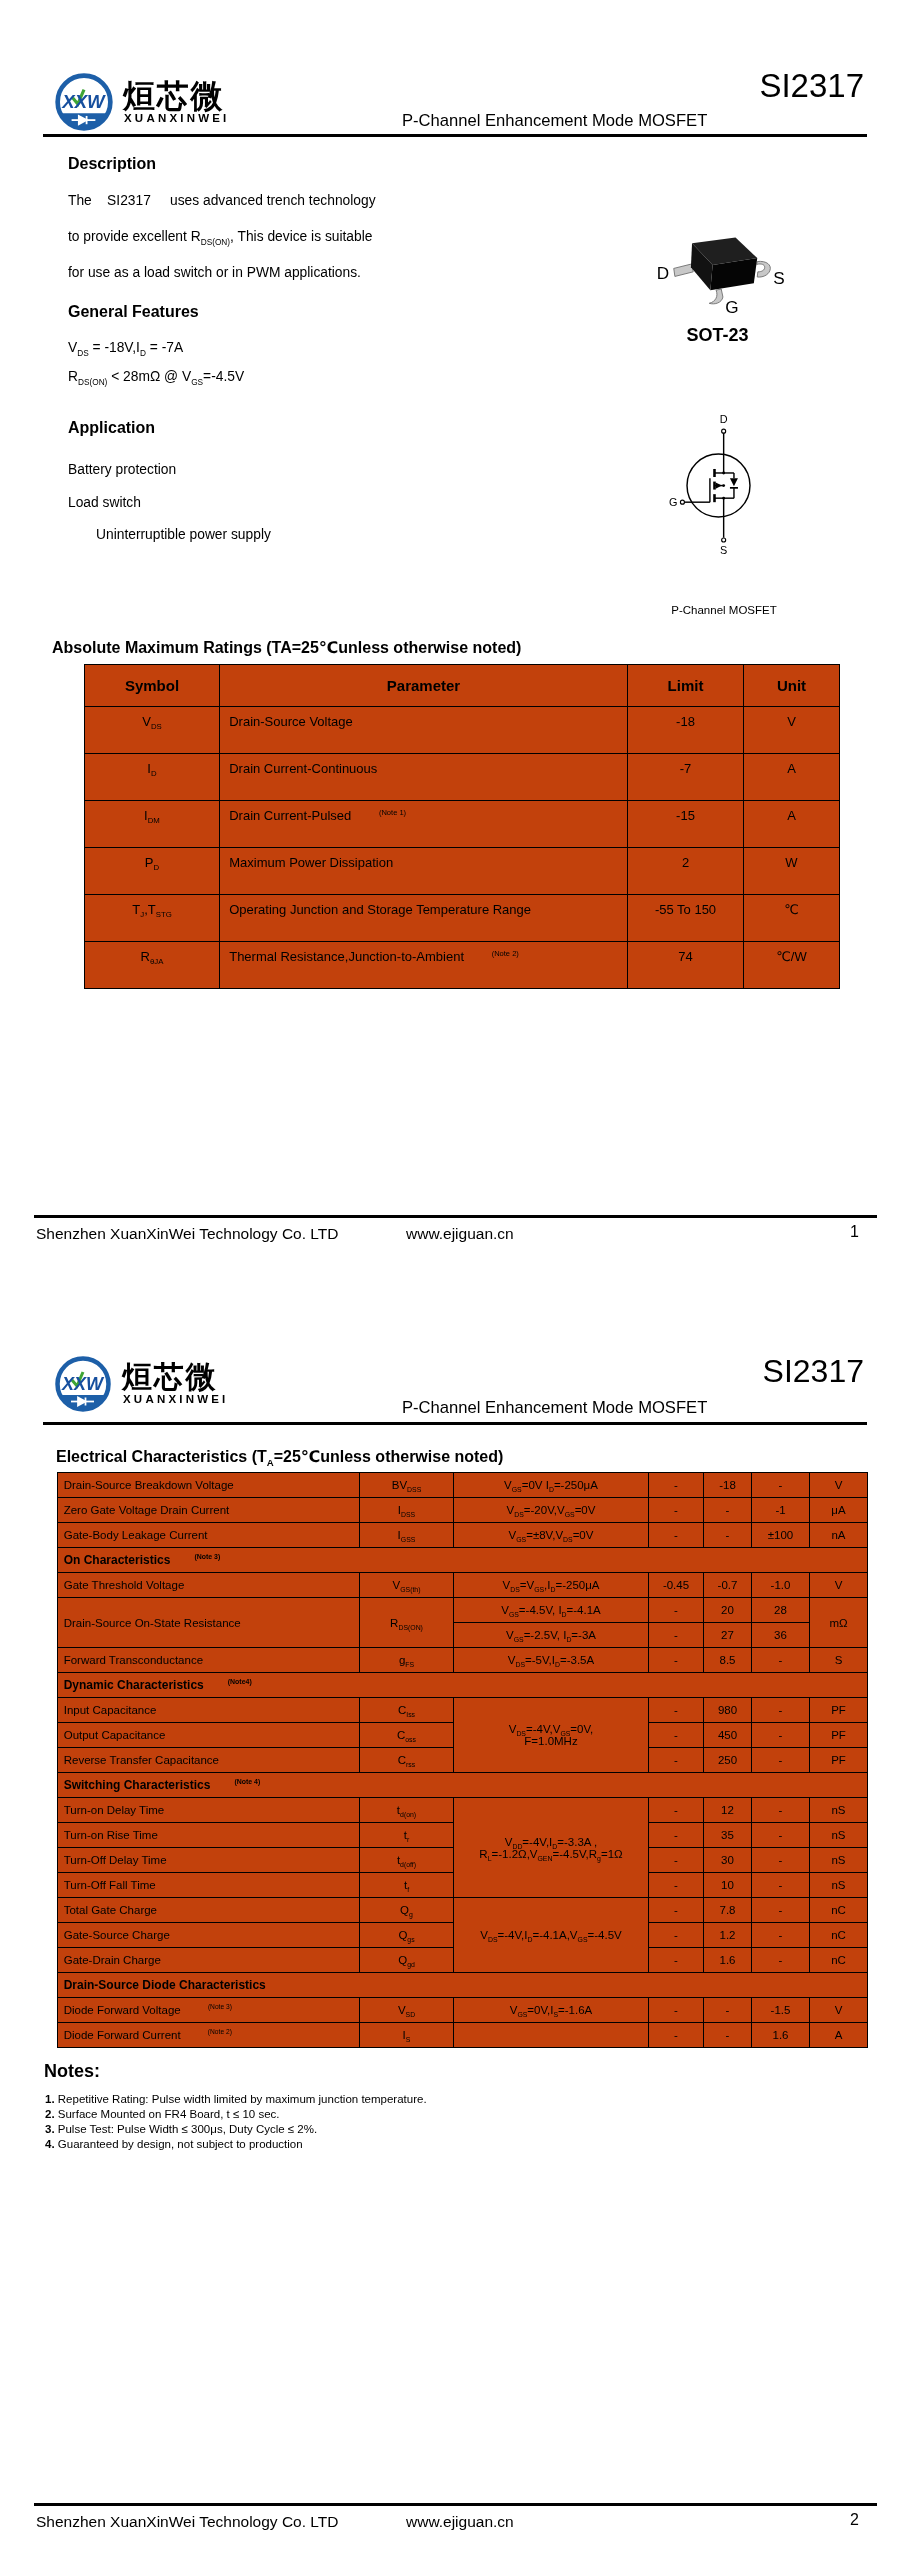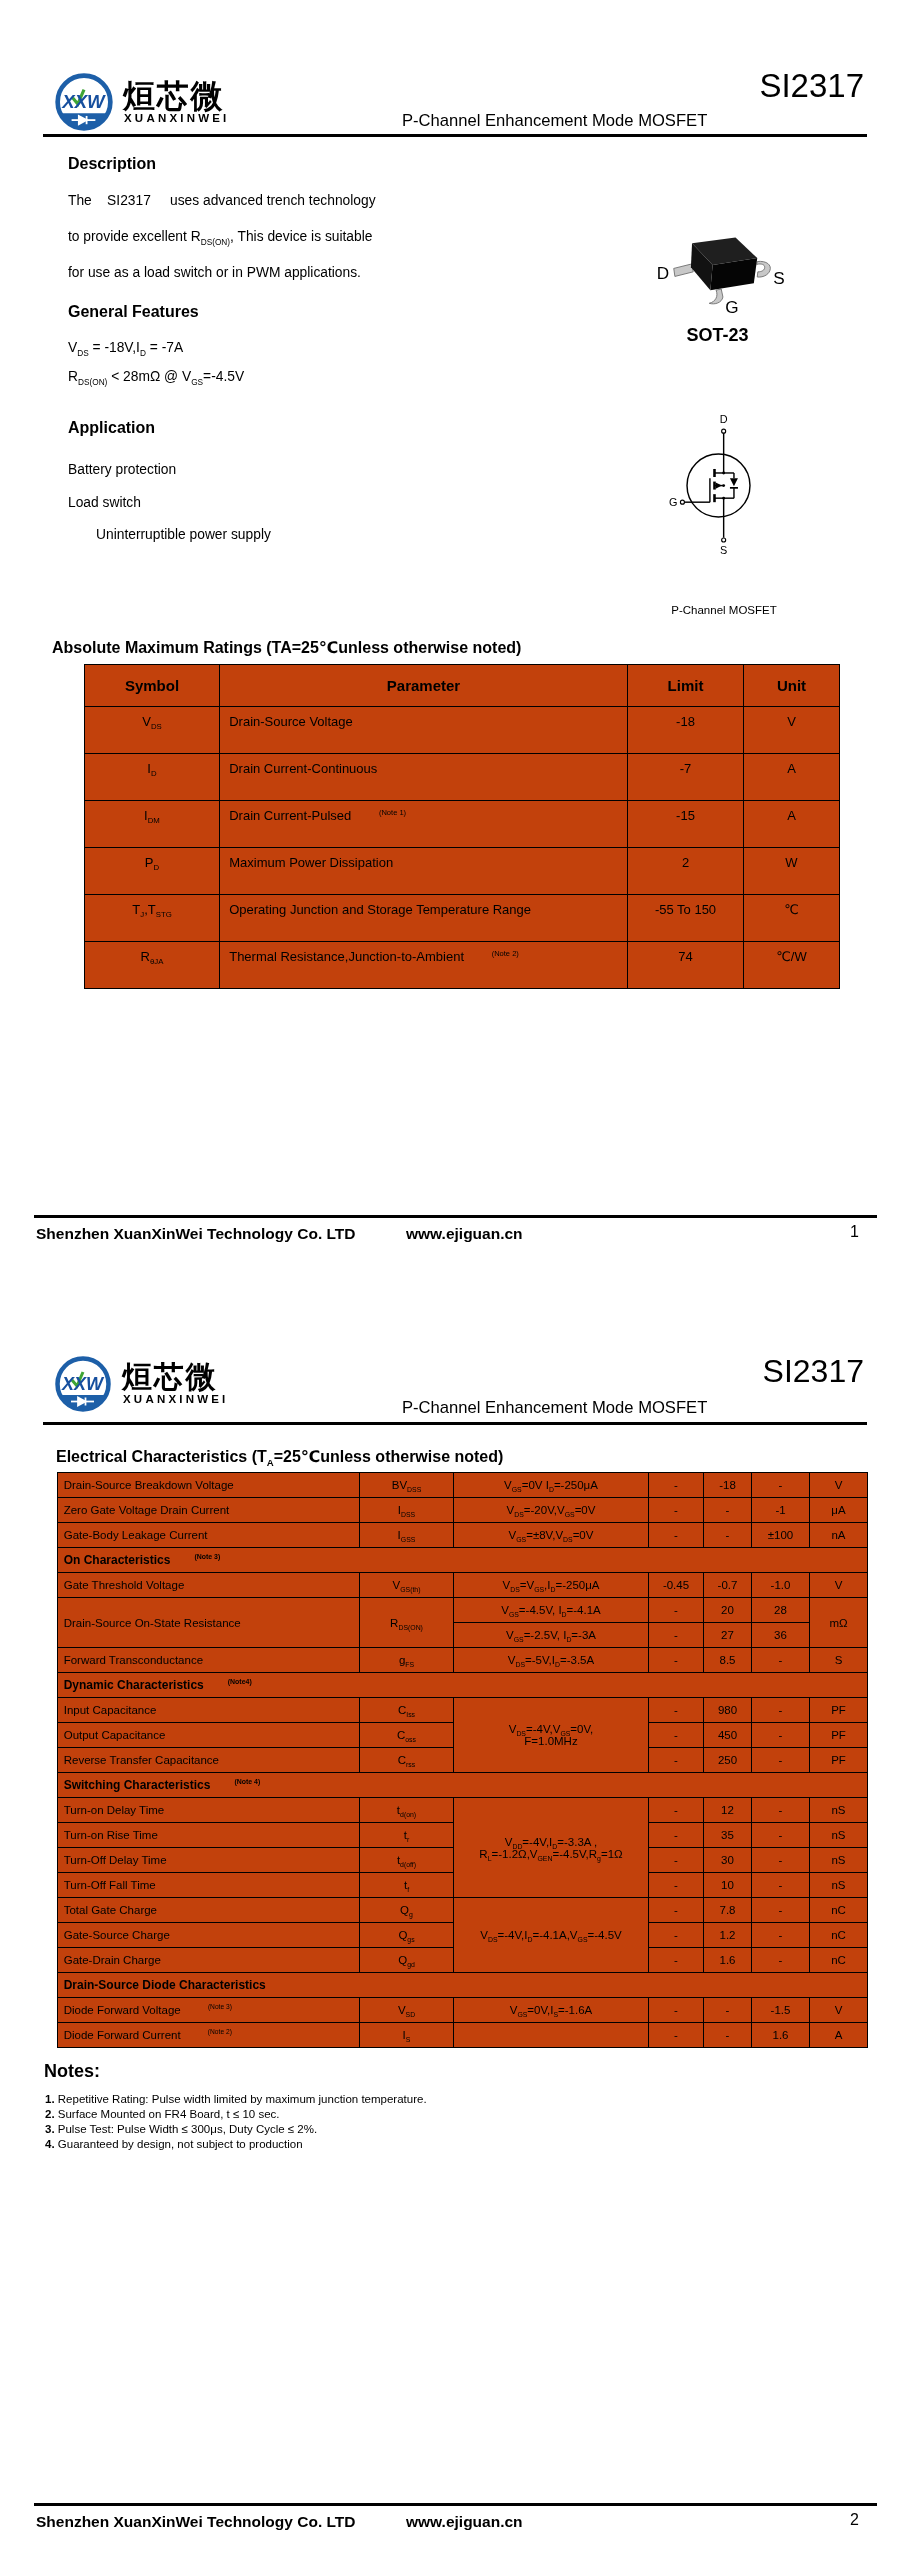--- a/index.html
+++ b/index.html
@@ -41,21 +41,21 @@
            font-size:11.5px; text-align:center; vertical-align:middle; padding:0.6px 2.3px; }
   .t2 tr { height:25px; }
   .t2 td.p { text-align:left; padding-left:5.7px; }
   .t2 td.sec { text-align:left; font-weight:700; font-size:12px; padding-left:5.7px; }
   .t2 td.cond { white-space:pre-line; }
 
   .notes-h { font-size:18px; font-weight:700; }
   .note-line { font-size:11.5px; }
   .note-line b { font-weight:700; }
 
-  .foot-t { font-size:15.5px;font-weight:bold; }
+  .foot-t { font-size:15.5px; }
   .foot-p { font-size:16px; text-align:center; width:23px; }
 </style>
 </head>
 <body>
 
 <div class="sheet">
 
   <section>
 
     <svg class="abs" style="left:53px; top:71px;" width="62" height="62" viewBox="0 0 120 120">

